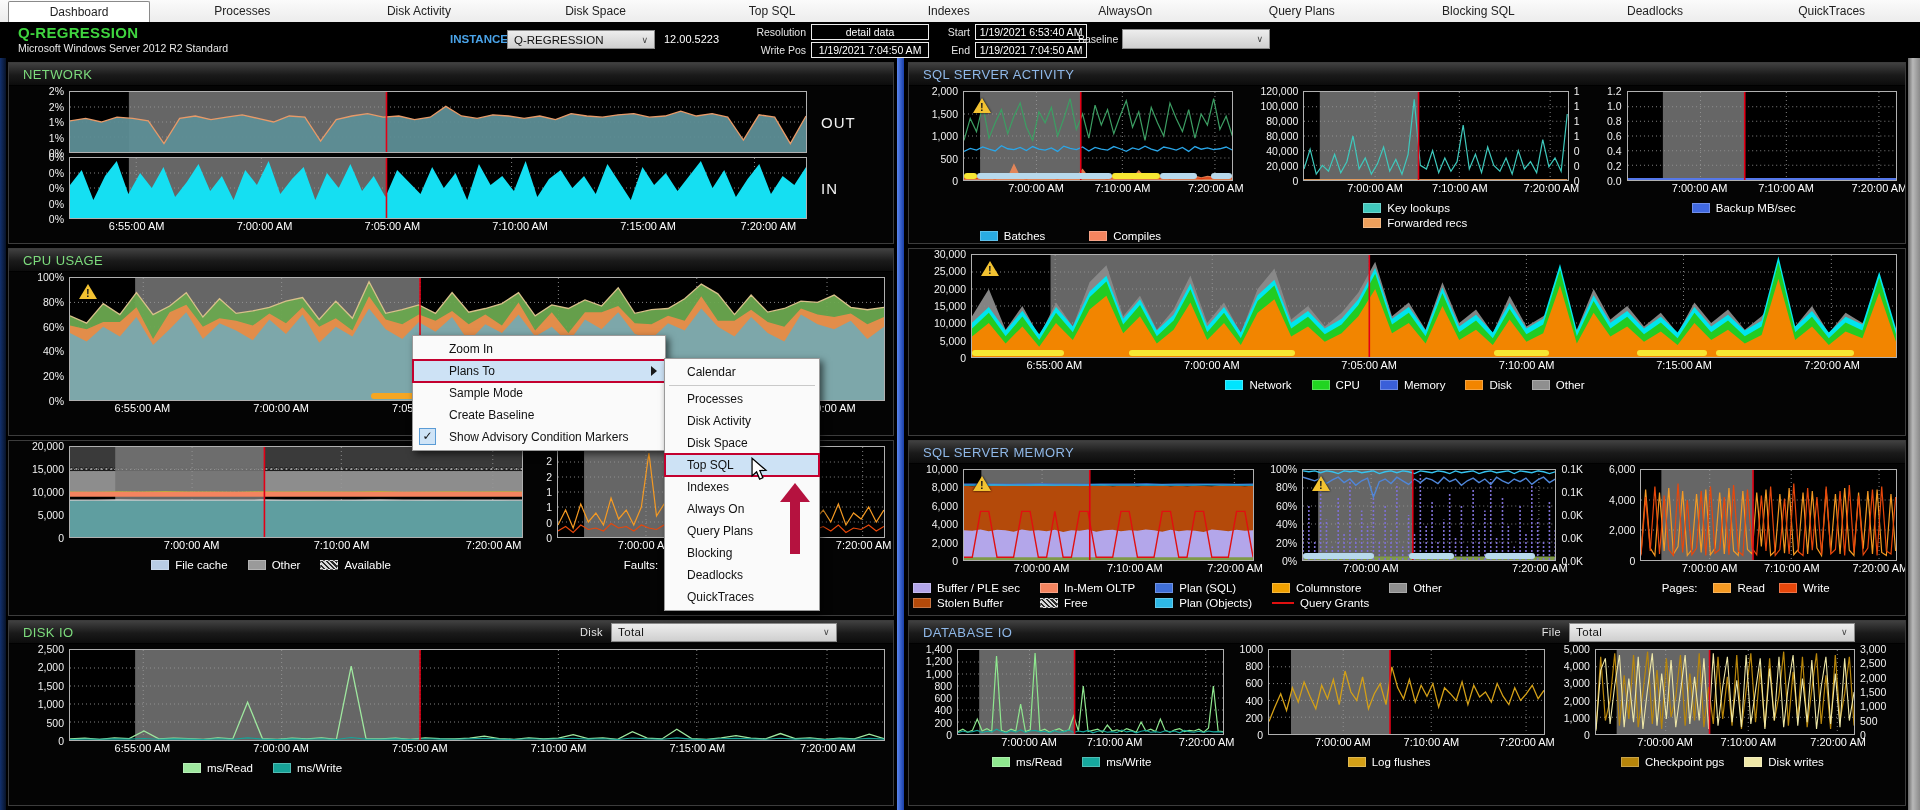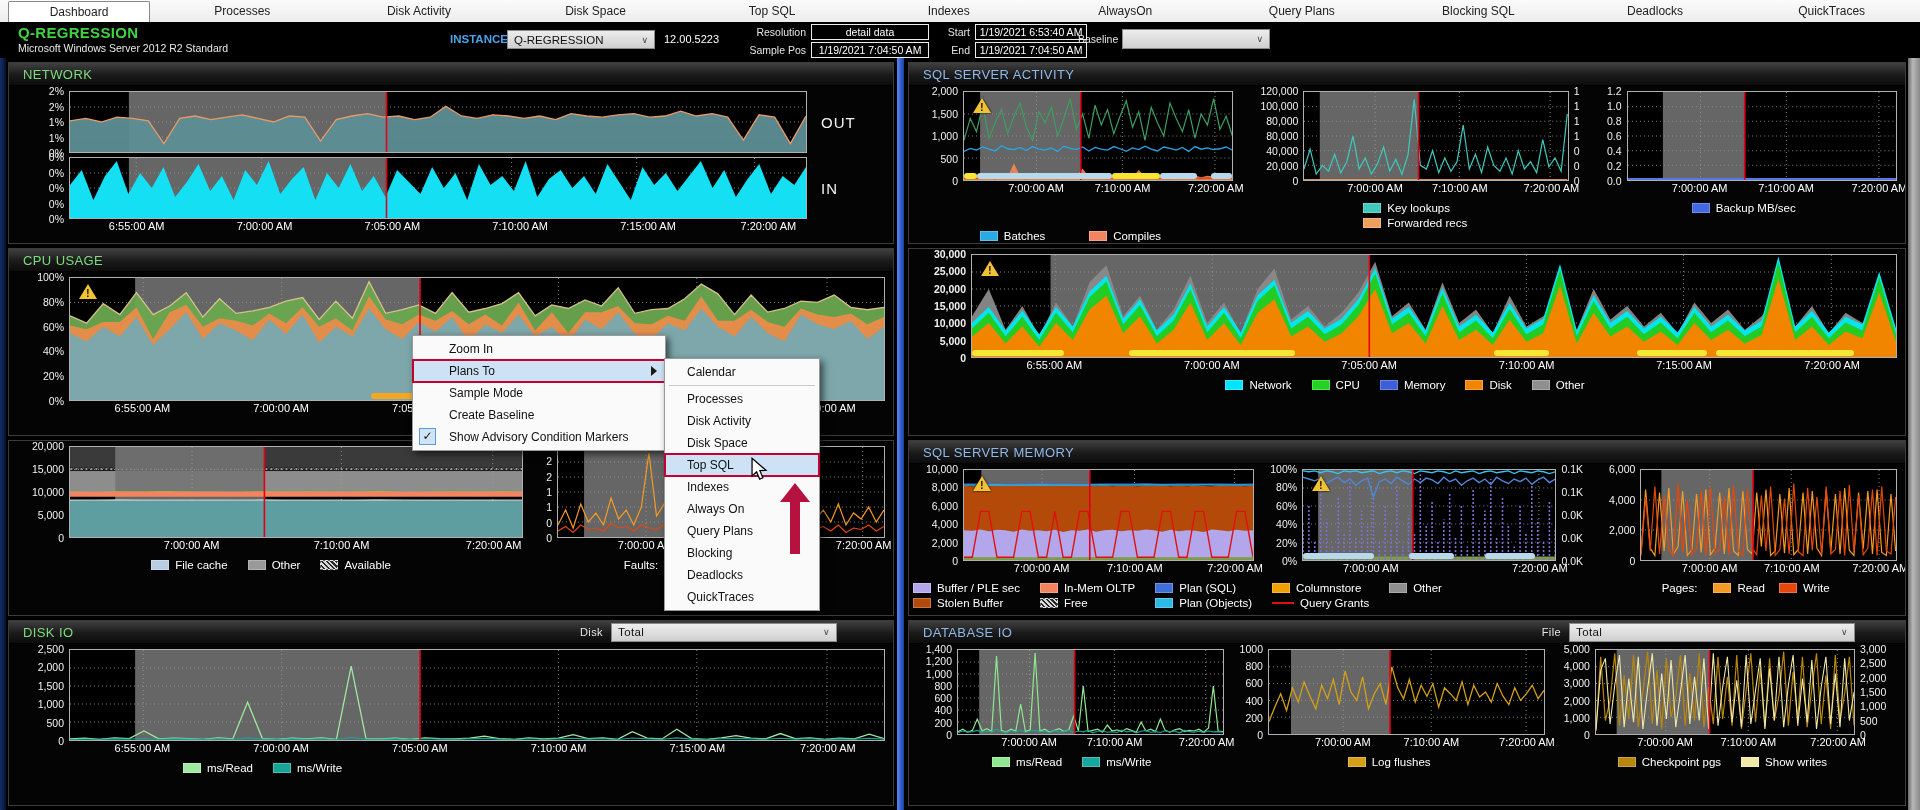--- a/index.html
+++ b/index.html
@@ -131,21 +131,21 @@
     <div class="dd" id="instance-dd">
       <span class="ddv">Q-REGRESSION</span>
       <span class="dda">∨</span>
     </div>
     <div id="version">12.00.5223</div>
     <div class="hfields">
       <span class="flabel">Resolution</span>
       <span class="fbox">detail data</span>
       <span class="flabel">Start</span>
       <span class="fbox">1/19/2021 6:53:40 AM</span>
-      <span class="flabel">Sample Pos</span>
+      <span class="flabel">Write Pos</span>
       <span class="fbox">1/19/2021 7:04:50 AM</span>
       <span class="flabel">End</span>
       <span class="fbox">1/19/2021 7:04:50 AM</span>
     </div>
     <div id="baseline-label">Baseline</div>
     <div class="dd" id="baseline-dd">
       <span class="ddv"></span>
       <span class="dda">∨</span>
     </div>
   </div>
@@ -591,21 +591,21 @@
                 </div>
             </div>
           </div>
         </div>
       </div>
 
       <div class="panel">
         <div class="pbody">
           <div class="chartbox">
               <div class="crow">
-                <div class="yaxis" style="width: 58px; font-weight: bold;">
+                <div class="yaxis" style="width: 58px;">
                   <span class="ytick" style="top: 0%;">30,000</span>
                   <span class="ytick" style="top: 16.6667%;">25,000</span>
                   <span class="ytick" style="top: 33.3333%;">20,000</span>
                   <span class="ytick" style="top: 50%;">15,000</span>
                   <span class="ytick" style="top: 66.6667%;">10,000</span>
                   <span class="ytick" style="top: 83.3333%;">5,000</span>
                   <span class="ytick" style="top: 100%;">0</span>
                 </div>
                 <div class="plotwrap" style="height: 102px;">
                   <svg viewBox="0 0 924 102" preserveAspectRatio="none">
@@ -971,21 +971,21 @@
                 </div>
             </div>
             <div style="flex:1.1;display:flex;justify-content:center">
               <div class="legend" style="grid-template-columns: repeat(2, auto);">
                   <span class="litem">
                     <span class="sw" style="background: rgb(184, 134, 11);"></span>
                     <span>Checkpoint pgs</span>
                   </span>
                   <span class="litem">
                     <span class="sw" style="background: rgb(239, 232, 168);"></span>
-                    <span>Show writes</span>
+                    <span>Disk writes</span>
                   </span>
                 </div>
             </div>
           </div>
         </div>
       </div>
     </div>
 
     <div id="rightstrip"></div>
   </div>

